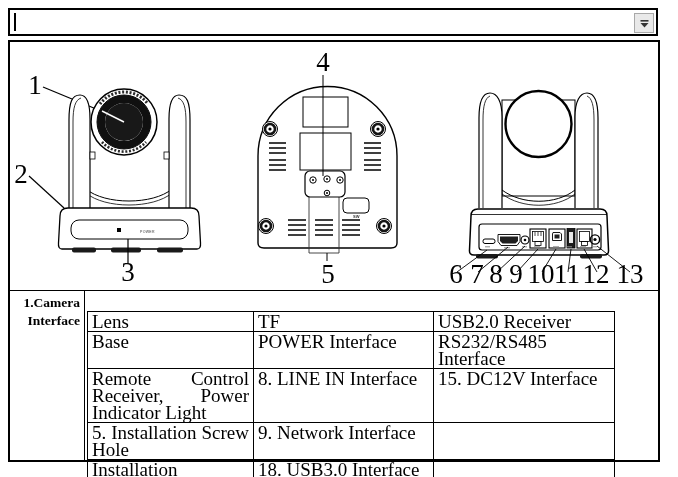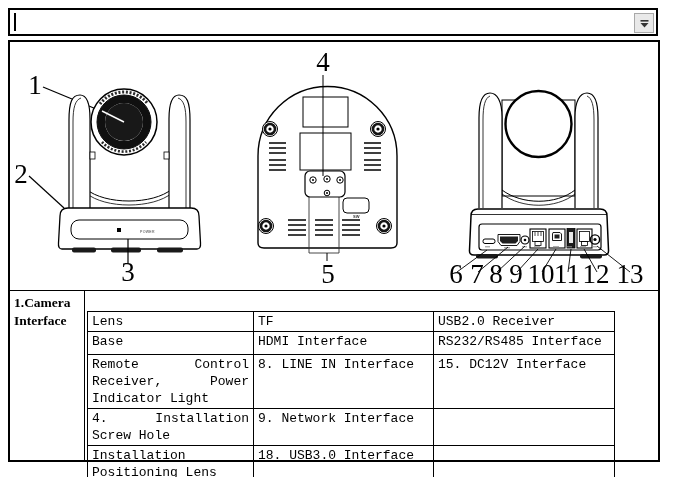--- a/index.html
+++ b/index.html
@@ -18,26 +18,26 @@
   .mainframe{position:absolute;left:8px;top:40px;width:648px;height:418px;
              border:2px solid #000;background:#fff;}
   .diagram-svg{position:absolute;left:0;top:0;width:648px;height:248px;}
 
   
   .table-divider{position:absolute;left:0;top:248px;width:648px;height:0;
                  border-top:1.5px solid #000;}
   .section-divider{position:absolute;left:74px;top:248px;bottom:0;width:0;
                    border-left:1.5px solid #000;}
   .section-label{position:absolute;left:4px;top:252px;width:66px;
-                 font-weight:bold;font-size:13.5px;line-height:1.3;}
+                 font-weight:bold;font-size:13.5px;line-height:1.3;text-align:right;}
   table.inner{position:absolute;left:77px;top:269px;border-collapse:collapse;
               table-layout:fixed;}
-  table.inner td{border:1px solid #000;font-size:13px;line-height:17px;
+  table.inner td{border:1px solid #000;font-size:19px;line-height:17px;
                  padding:1px 4px;vertical-align:top;text-align:justify;
-                 overflow:hidden;font-family:Liberation Mono, monospace;}
+                 overflow:hidden;}
   tr.r1{height:19px;} tr.r2{height:23px;margin-left:33px;} tr.r3{height:38px;margin-left:36px;}
   tr.r4{height:18px;} tr.r5{height:33px;}
 
   .digit{font-family:"Liberation Serif", serif;font-size:27px;fill:#000;}
   .tinytxt{font-family:"Liberation Sans", sans-serif;fill:#333;}
 </style>
 </head>
 <body>
 
 <div class="page">
@@ -242,30 +242,30 @@
           <col style="width:181px">
         </colgroup>
       <tbody>
         <tr class="r1">
           <td>Lens</td>
           <td>TF</td>
           <td>USB2.0 Receiver</td>
         </tr>
         <tr class="r2">
           <td>Base</td>
-          <td>HDMI Interface</td>
+          <td>POWER Interface</td>
           <td>RS232/RS485 Interface</td>
         </tr>
         <tr class="r3">
           <td>Remote Control Receiver, Power Indicator Light</td>
           <td>8. LINE IN Interface</td>
           <td>15. DC12V Interface</td>
         </tr>
         <tr class="r4">
-          <td>4. Installation Screw Hole</td>
+          <td>5. Installation Screw Hole</td>
           <td>9. Network Interface</td>
           <td></td>
         </tr>
         <tr class="r5">
           <td>Installation Positioning Lens</td>
           <td>18. USB3.0 Interface</td>
           <td></td>
         </tr>
       </tbody>
     </table>

